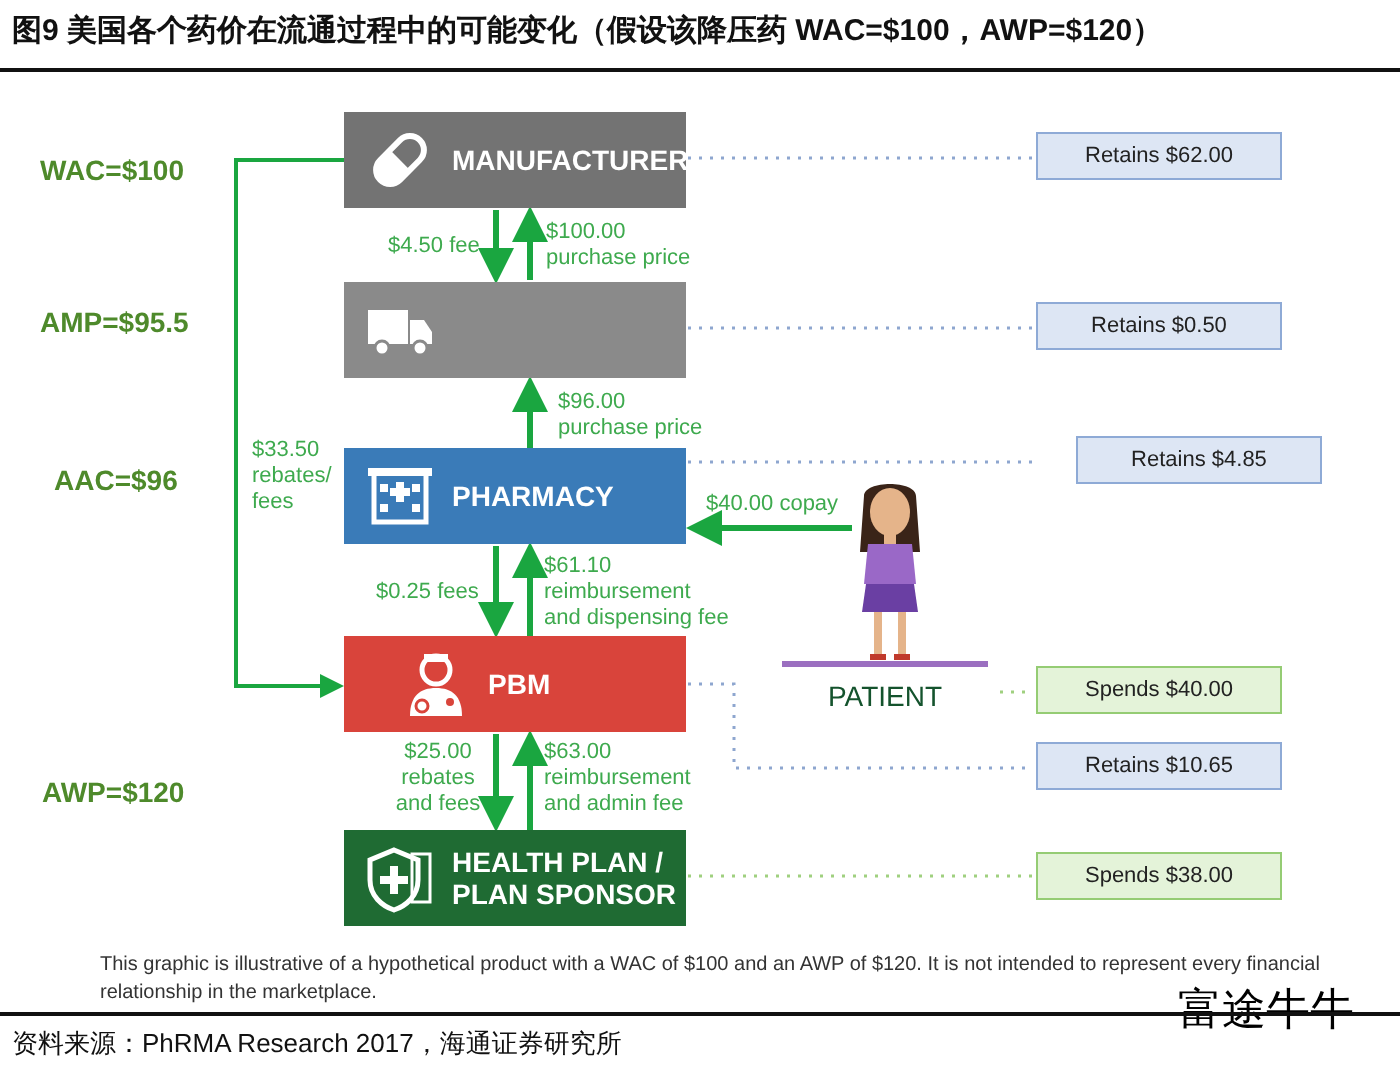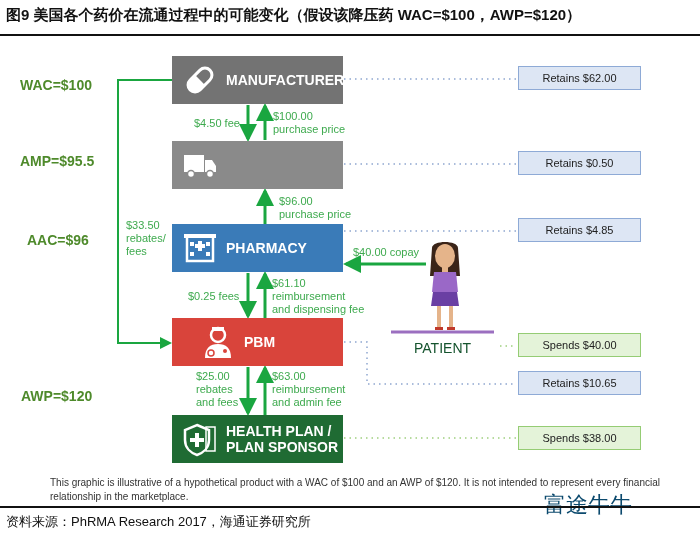--- a/index.html
+++ b/index.html
@@ -9,21 +9,21 @@
   .rule{left:0;width:700px;height:2px;background:#111;}
   .price-label{font-size:14px;font-weight:bold;color:#4e8a2b;white-space:nowrap;}
   .stage{left:172px;width:171px;height:48px;color:#fff;font-weight:bold;font-size:14px;display:flex;align-items:center;box-sizing:border-box;padding-left:10px;}
   .stage .ico{width:36px;height:36px;margin-right:8px;flex:0 0 36px;}
   .flow{font-size:11px;color:#3eaa4e;line-height:13px;white-space:nowrap;}
   .rbox{left:518px;width:123px;height:24px;box-sizing:border-box;font-size:11px;color:#222;display:flex;align-items:center;justify-content:center;}
   .retain{background:#dde6f4;border:1px solid #8eaad6;}
   .spend{background:#e4f3d9;border:1px solid #95cc74;}
   .note{left:50px;top:476px;width:630px;font-size:10px;color:#333;line-height:14px;}
   .source{left:6px;top:513px;font-size:13px;color:#111;white-space:nowrap;}
-  .wm{left:544px;top:490px;font-size:22px;color:#0c4a6e;white-space:nowrap;}
+  .wm{left:589px;top:490px;font-size:22px;color:#000000;white-space:nowrap;}
   svg.lines{position:absolute;left:0;top:0;}
 </style>
 </head>
 <body>
 
 <div class="abs title">图9  美国各个药价在流通过程中的可能变化（假设该降压药 WAC=$100，AWP=$120）</div>
 <div class="abs rule" style="top:34px;"></div>
 
 <svg class="lines" width="700" height="534">
   <defs>
@@ -127,21 +127,21 @@
   <div>rebates/</div>
   <div>fees</div>
 </div>
 <div class="abs flow" style="left:188px;top:290px;">$0.25 fees</div>
 <div class="abs flow" style="left:272px;top:277px;">
   <div>$61.10</div>
   <div>reimbursement</div>
   <div>and dispensing fee</div>
 </div>
 <div class="abs flow" style="left:353px;top:246px;">$40.00 copay</div>
-<div class="abs flow" style="left:196px;top:370px;text-align:left;width:46px;">
+<div class="abs flow" style="left:196px;top:370px;text-align:center;width:46px;">
   <div>$25.00</div>
   <div>rebates</div>
   <div>and fees</div>
 </div>
 <div class="abs flow" style="left:272px;top:370px;">
   <div>$63.00</div>
   <div>reimbursement</div>
   <div>and admin fee</div>
 </div>
 
@@ -153,21 +153,21 @@
   <path d="M13,52 L37,52 L39,66 L11,66 z" fill="#6a3fa3"></path>
   <rect x="17" y="66" width="4" height="22" fill="#e5b48a"></rect>
   <rect x="29" y="66" width="4" height="22" fill="#e5b48a"></rect>
   <rect x="15" y="87" width="8" height="3" fill="#c0392b"></rect>
   <rect x="27" y="87" width="8" height="3" fill="#c0392b"></rect>
 </svg>
 <div class="abs" style="left:414px;top:340px;font-size:14px;color:#14532d;">PATIENT</div>
 
 <div class="abs rbox retain" style="top:66px;">Retains $62.00</div>
 <div class="abs rbox retain" style="top:151px;">Retains $0.50</div>
-<div class="abs rbox retain" style="top:218px;">Retains $4.85</div>
+<div class="abs rbox retain" style="top:218px;margin-left:20px;">Retains $4.85</div>
 <div class="abs rbox spend" style="top:333px;">Spends $40.00</div>
 <div class="abs rbox retain" style="top:371px;">Retains $10.65</div>
 <div class="abs rbox spend" style="top:426px;">Spends $38.00</div>
 
 <div class="abs note">This graphic is illustrative of a hypothetical product with a WAC of $100 and an AWP of $120. It is not intended to represent every financial relationship in the marketplace.</div>
 <div class="abs wm">富途牛牛</div>
 <div class="abs rule" style="top:506px;"></div>
 <div class="abs source">资料来源：PhRMA Research 2017，海通证券研究所</div>
 
 </body></html>

